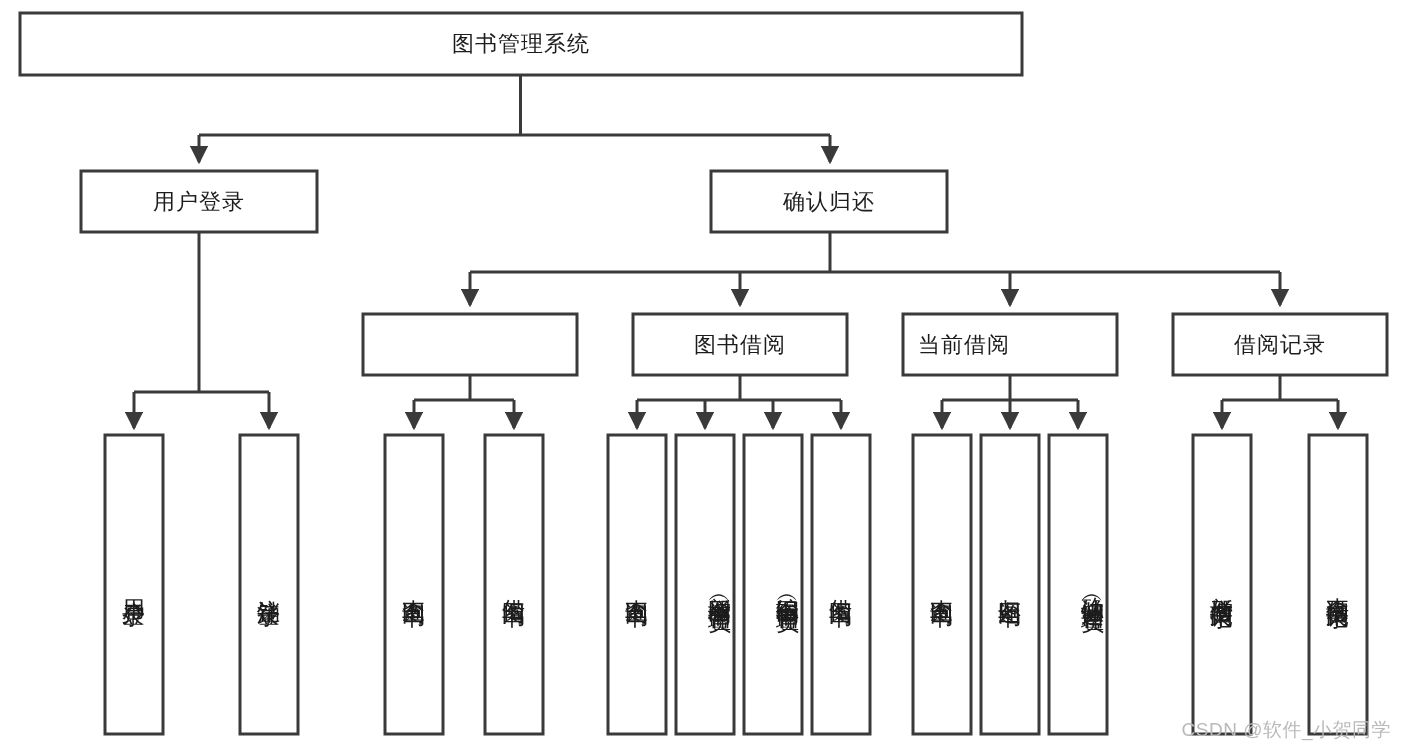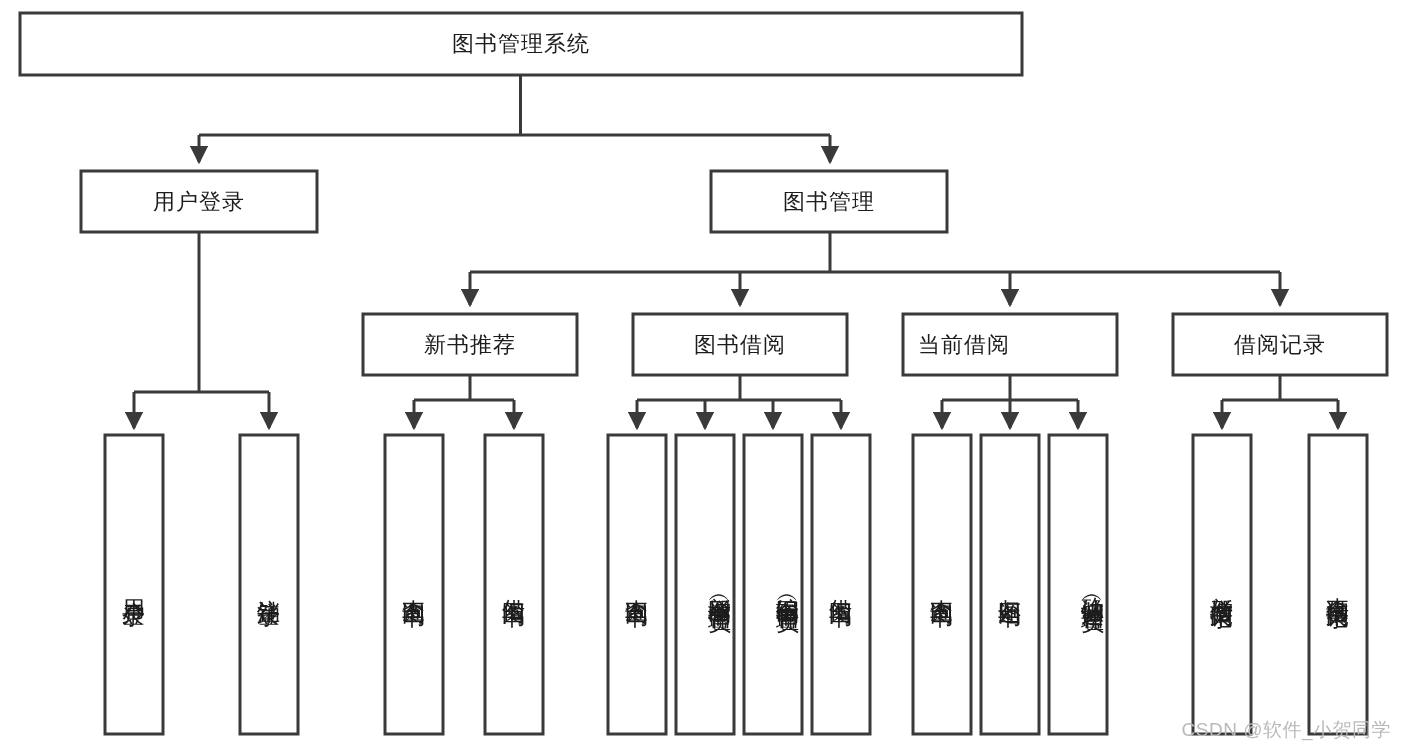--- a/index.html
+++ b/index.html
@@ -170,23 +170,22 @@
     <rect class="node-box" x="981" y="435" width="58" height="299"></rect>
     <rect class="node-box" x="1049" y="435" width="58" height="299"></rect>
 
     <rect class="node-box" x="1193" y="435" width="58" height="299"></rect>
     <rect class="node-box" x="1309" y="435" width="58" height="299"></rect>
   </svg>
 
   <div class="node-label-h" style="left:20px; top:13px; width:1002px; height:62px;">图书管理系统</div>
 
   <div class="node-label-h" style="left:81px; top:171px; width:236px; height:61px;">用户登录</div>
-  <div class="node-label-h" style="left:711px; top:171px; width:236px; height:61px;">图书管理</div>
-
-  <div class="node-label-h" style="left:363px; top:314px; width:214px; height:61px;">新书推荐</div>
+  <div class="node-label-h" style="left:711px; top:171px; width:236px; height:61px;">确认归还</div>
+
   <div class="node-label-h" style="left:633px; top:314px; width:214px; height:61px;border-radius:22px;">图书借阅</div>
   <div class="node-label-h" style="left:857px; top:314px; width:214px; height:61px;">当前借阅</div>
   <div class="node-label-h" style="left:1173px; top:314px; width:214px; height:61px;">借阅记录</div>
 
   <div class="node-label-v" style="left:105px; top:435px; width:58px; height:299px;">用户登录</div>
   <div class="node-label-v" style="left:240px; top:435px; width:58px; height:299px;">注销登录</div>
 
   <div class="node-label-v" style="left:385px; top:435px; width:58px; height:299px;">查询图书</div>
   <div class="node-label-v" style="left:485px; top:435px; width:58px; height:299px;">借阅图书</div>
 

